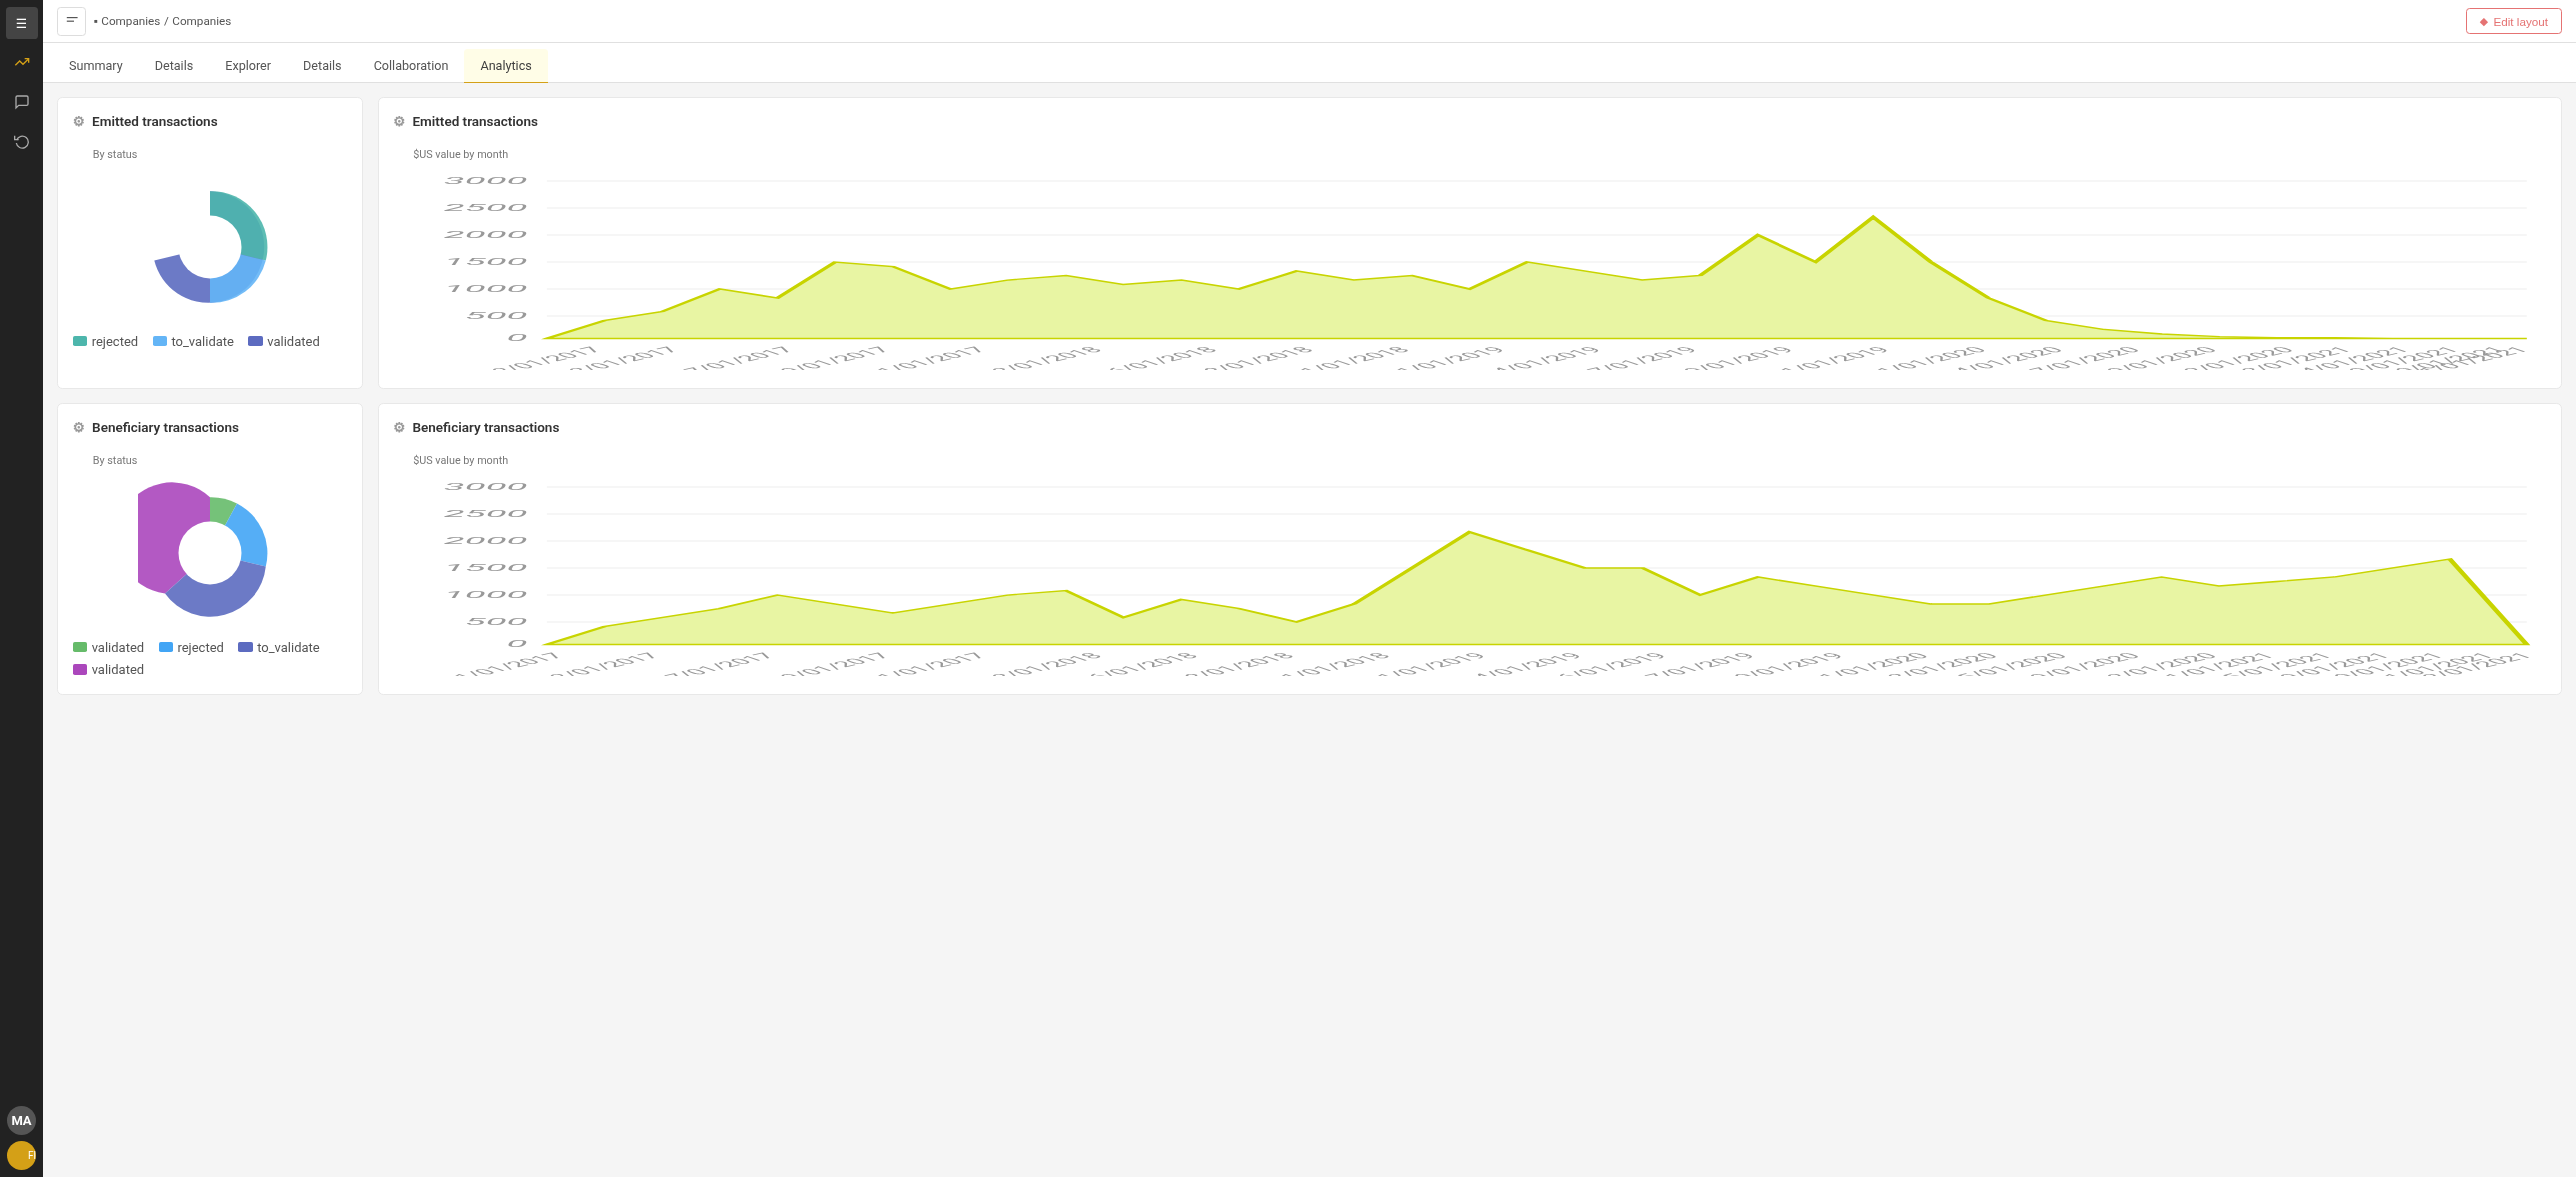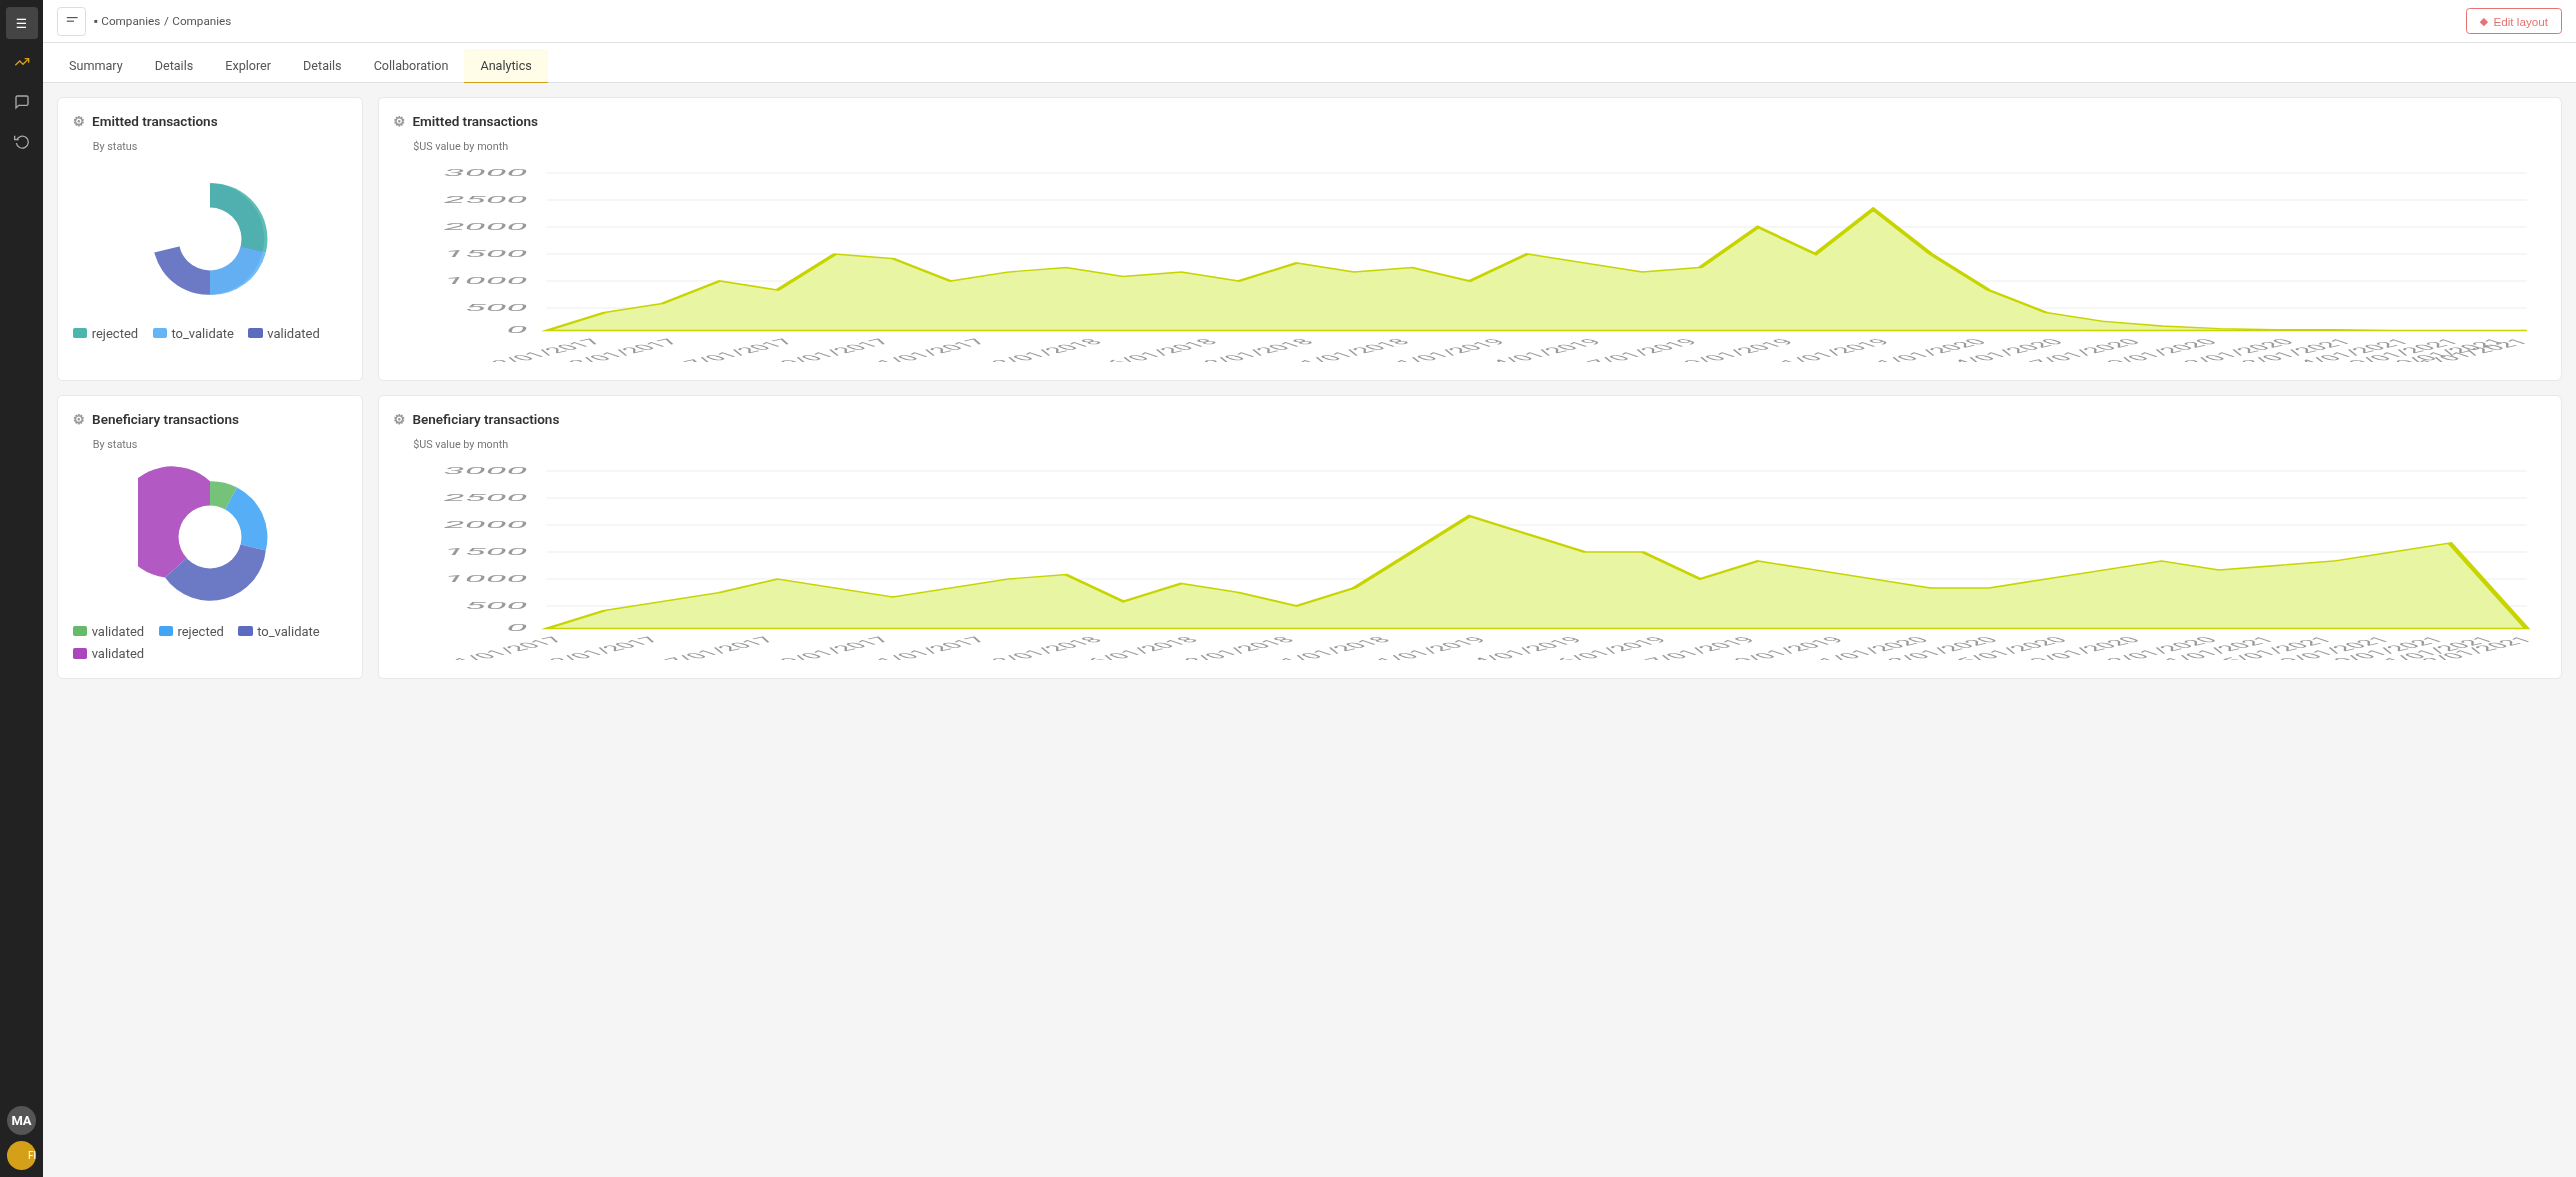--- a/index.html
+++ b/index.html
@@ -27,21 +27,21 @@
     
     .tabs { height: 40px; border-bottom: 0.9px solid #e0e0e0; display: flex; align-items: flex-end; padding: 0 10px; background: #fff; gap: 0; }
     .tab { padding: 9px 16px; font-size: 12.6px; cursor: pointer; color: #555; border-bottom: 1.8px solid transparent; margin-bottom: -0.9px; }
     .tab.active { color: #404040; border-bottom: 1.8px solid #d4a017; background: #fffde7; border-radius: 3.6px 3.6px 0 0; }
 
     
     .content { flex: 1; overflow-y: auto; padding: 14.4px; background: #f5f5f5; }
     .content-grid { display: grid; grid-template-columns: 306px 1fr; gap: 14.4px; }
     .card { background: #fff; border-radius: 5.4px; border: 0.9px solid #e8e8e8; padding: 14.4px; }
     .card-title { font-size: 13.5px; font-weight: 600; color: #333; display: flex; align-items: center; gap: 7.2px; }
-    .card-subtitle { font-size: 10.8px; color: #777; margin-top: 11px; margin-left: 20px; }
+    .card-subtitle { font-size: 10.8px; color: #777; margin-top: 19px; margin-left: 20px; }
 
     
     .donut-container { display: flex; justify-content: center; margin: 14.4px 0; }
     .legend { display: flex; flex-wrap: wrap; gap: 7.2px 14.4px; margin-top: 7.2px; font-size: 13px; color: #555; }
     .legend-item { display: flex; align-items: center; gap: 4.5px; }
     .legend-dot { width: 14.4px; height: 10.8px; border-radius: 1.8px; }
 
     
     .chart-container { margin-top: 10.8px; overflow: hidden; font-style: italic; }
     .y-axis-label { font-size: 10px; fill: #999; }

